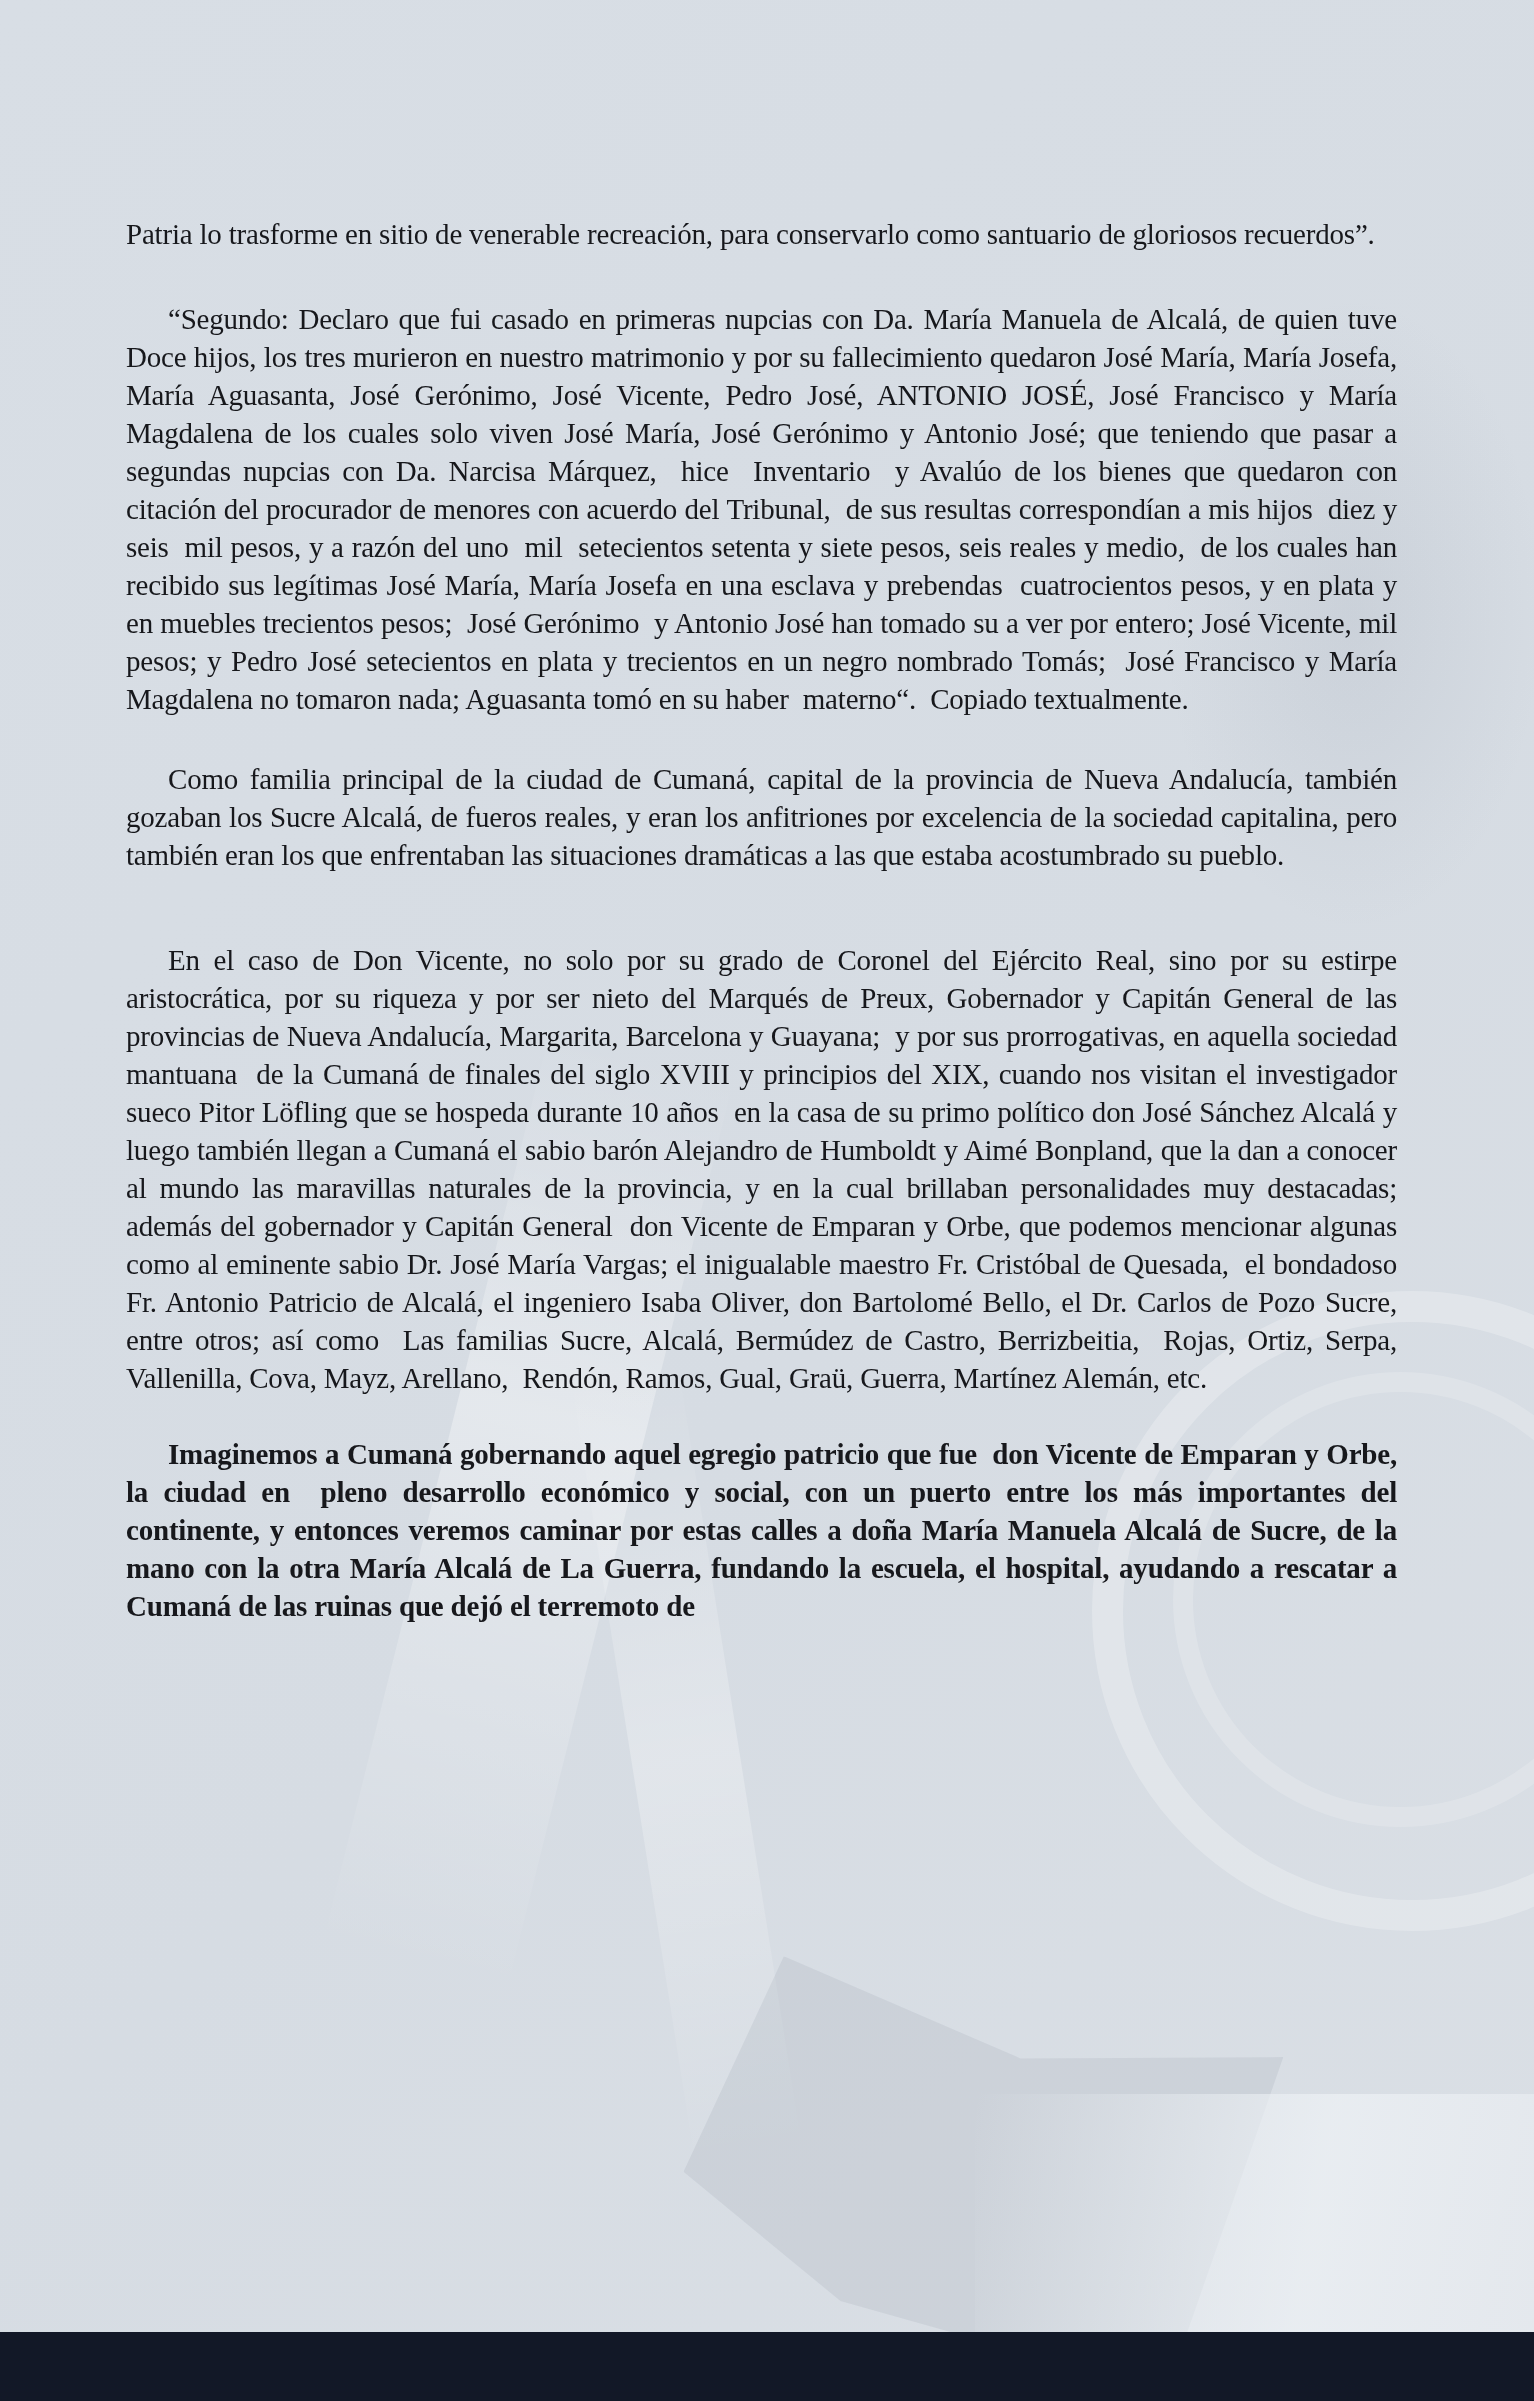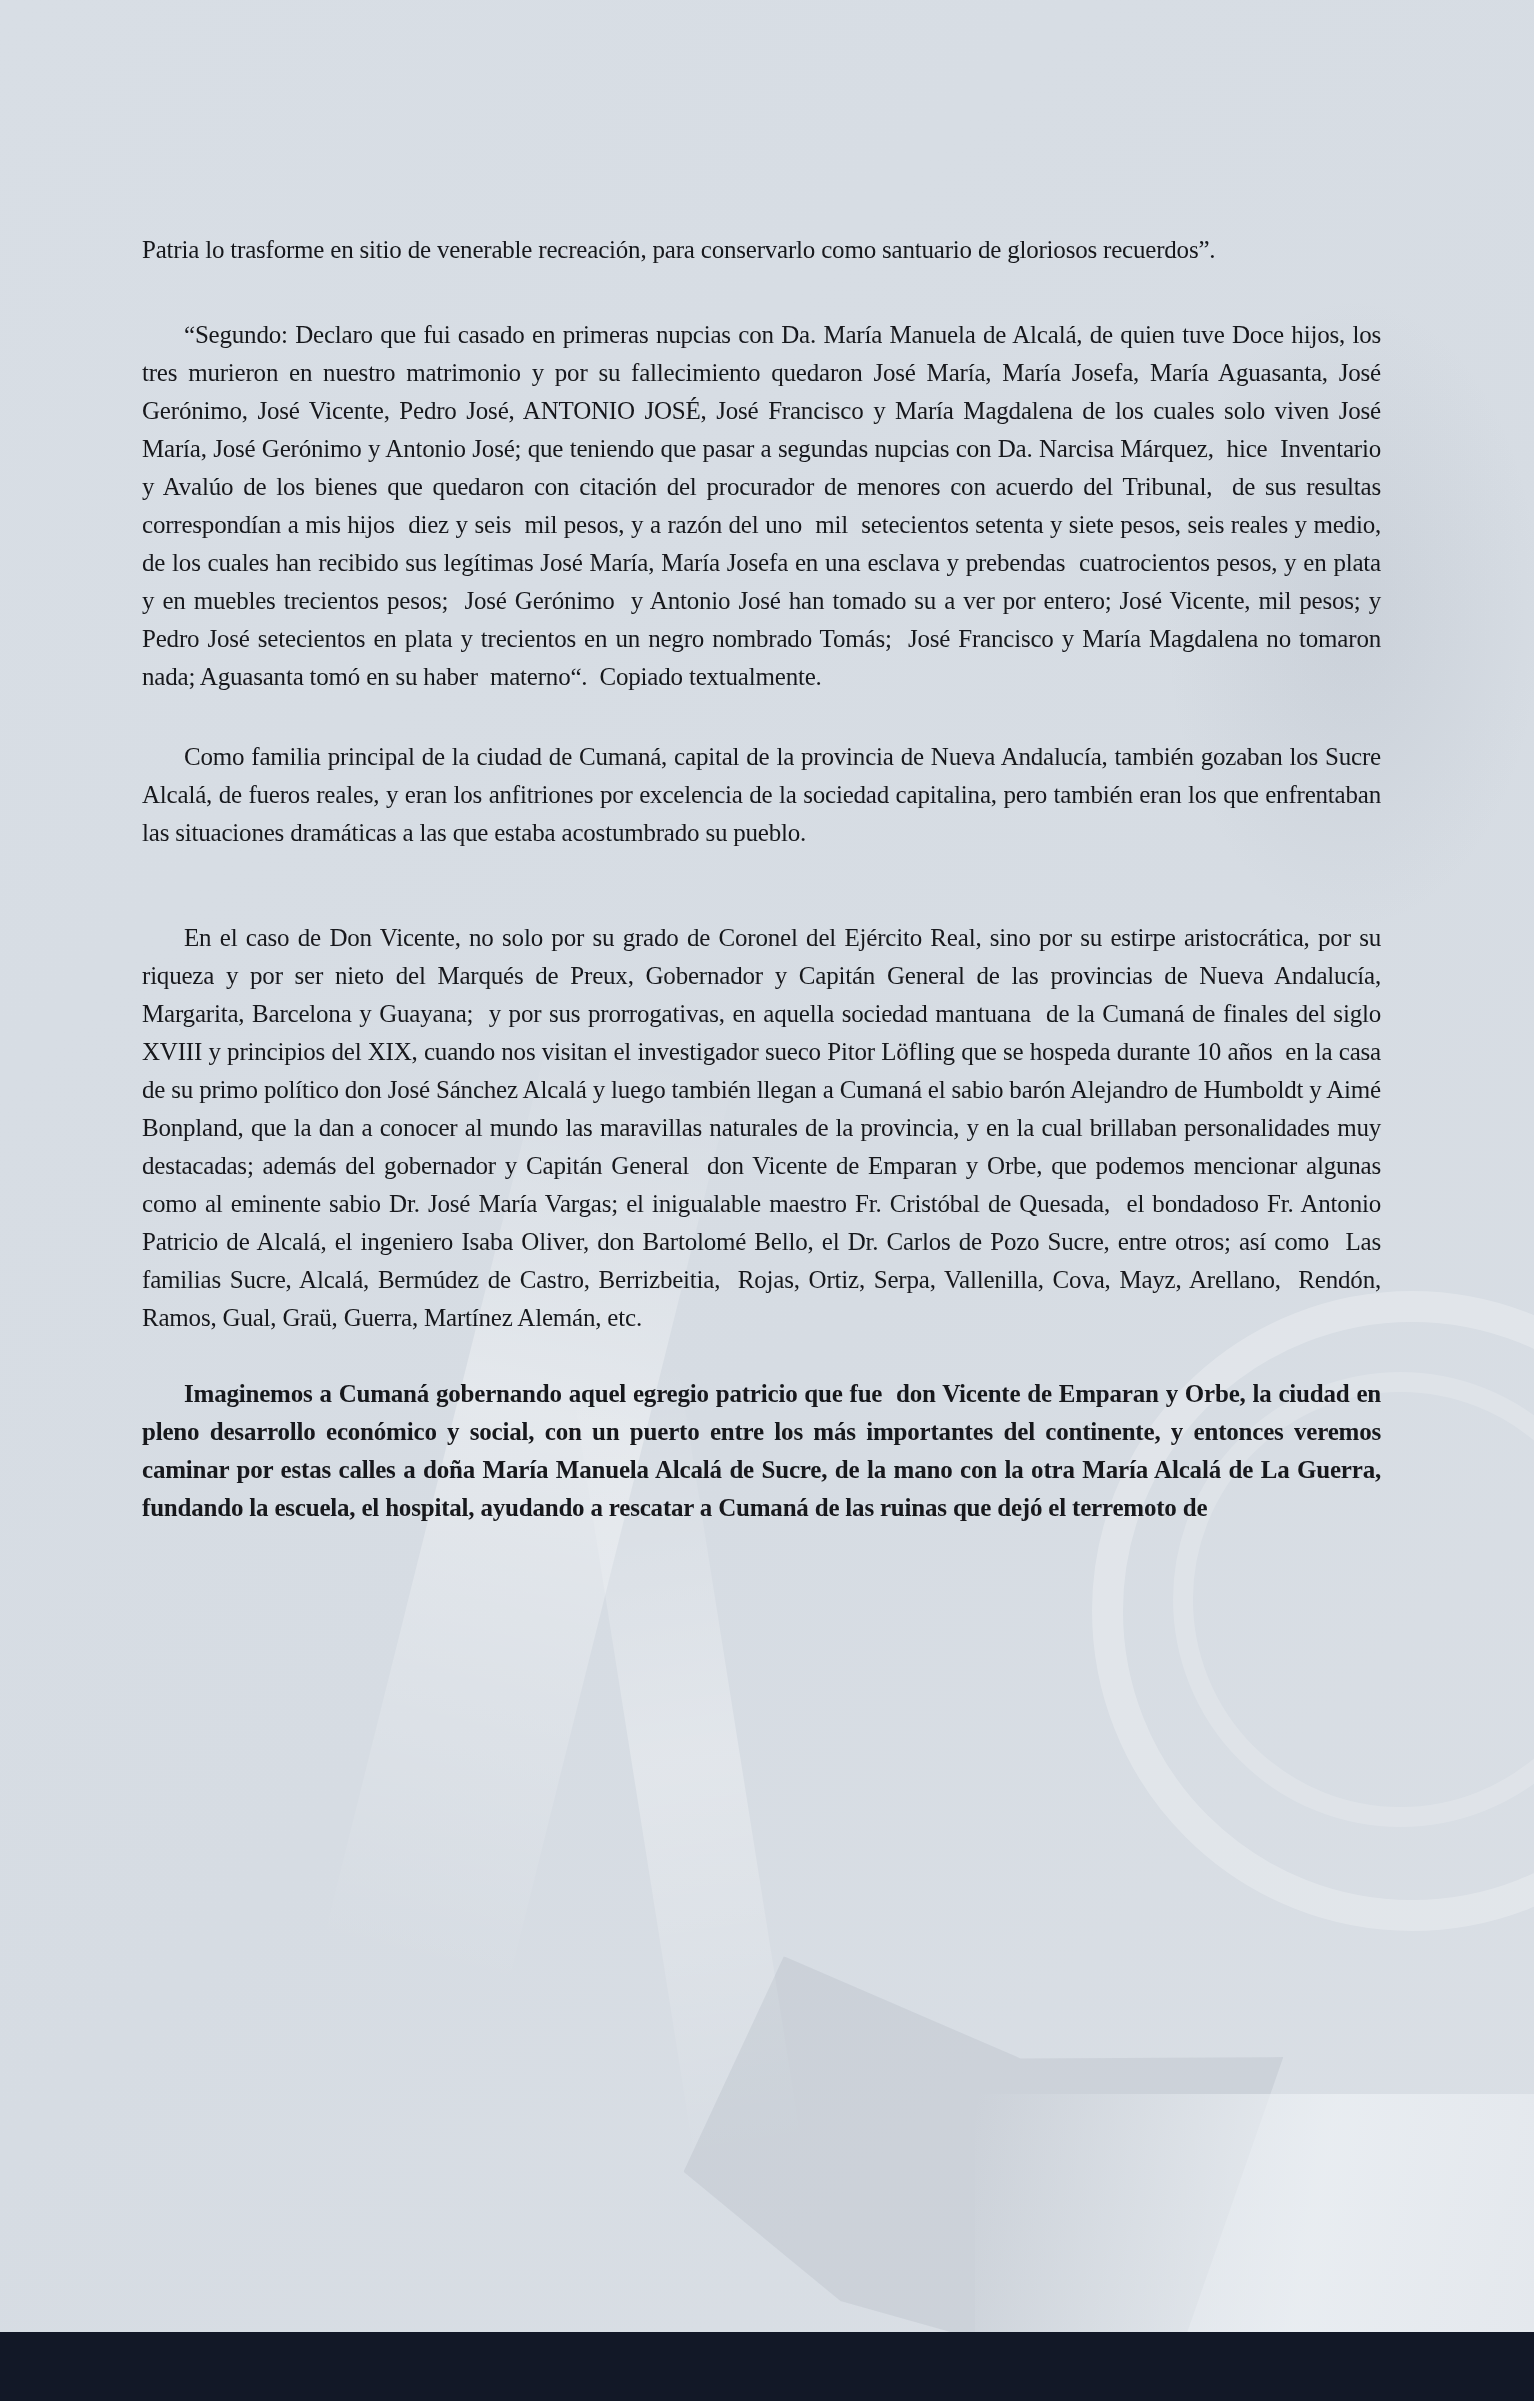--- a/index.html
+++ b/index.html
@@ -66,22 +66,22 @@
     background: linear-gradient(100deg, rgba(255,255,255,0.0), rgba(236,240,244,0.8) 60%, rgba(229,233,238,0.9));
   }
   
   .content {
     position: absolute;
     left: 126px;
     top: 215px;
     width: 1271px;
   }
   .content p {
-    margin: 16px;
-    font-size: 25px;
+    margin: 0;
+    font-size: 29px;
     line-height: 38px;
     color: #17181c;
     text-align: justify;
     white-space: pre-wrap;
     letter-spacing: -0.2px;
   }
   .content p.indent { text-indent: 42px; }
   .content p:nth-of-type(1) { margin-bottom: 47px; }
   .content p:nth-of-type(2) { margin-bottom: 42px; }
   .content p:nth-of-type(3) { margin-bottom: 67px; font-family: Liberation Serif, serif; }

